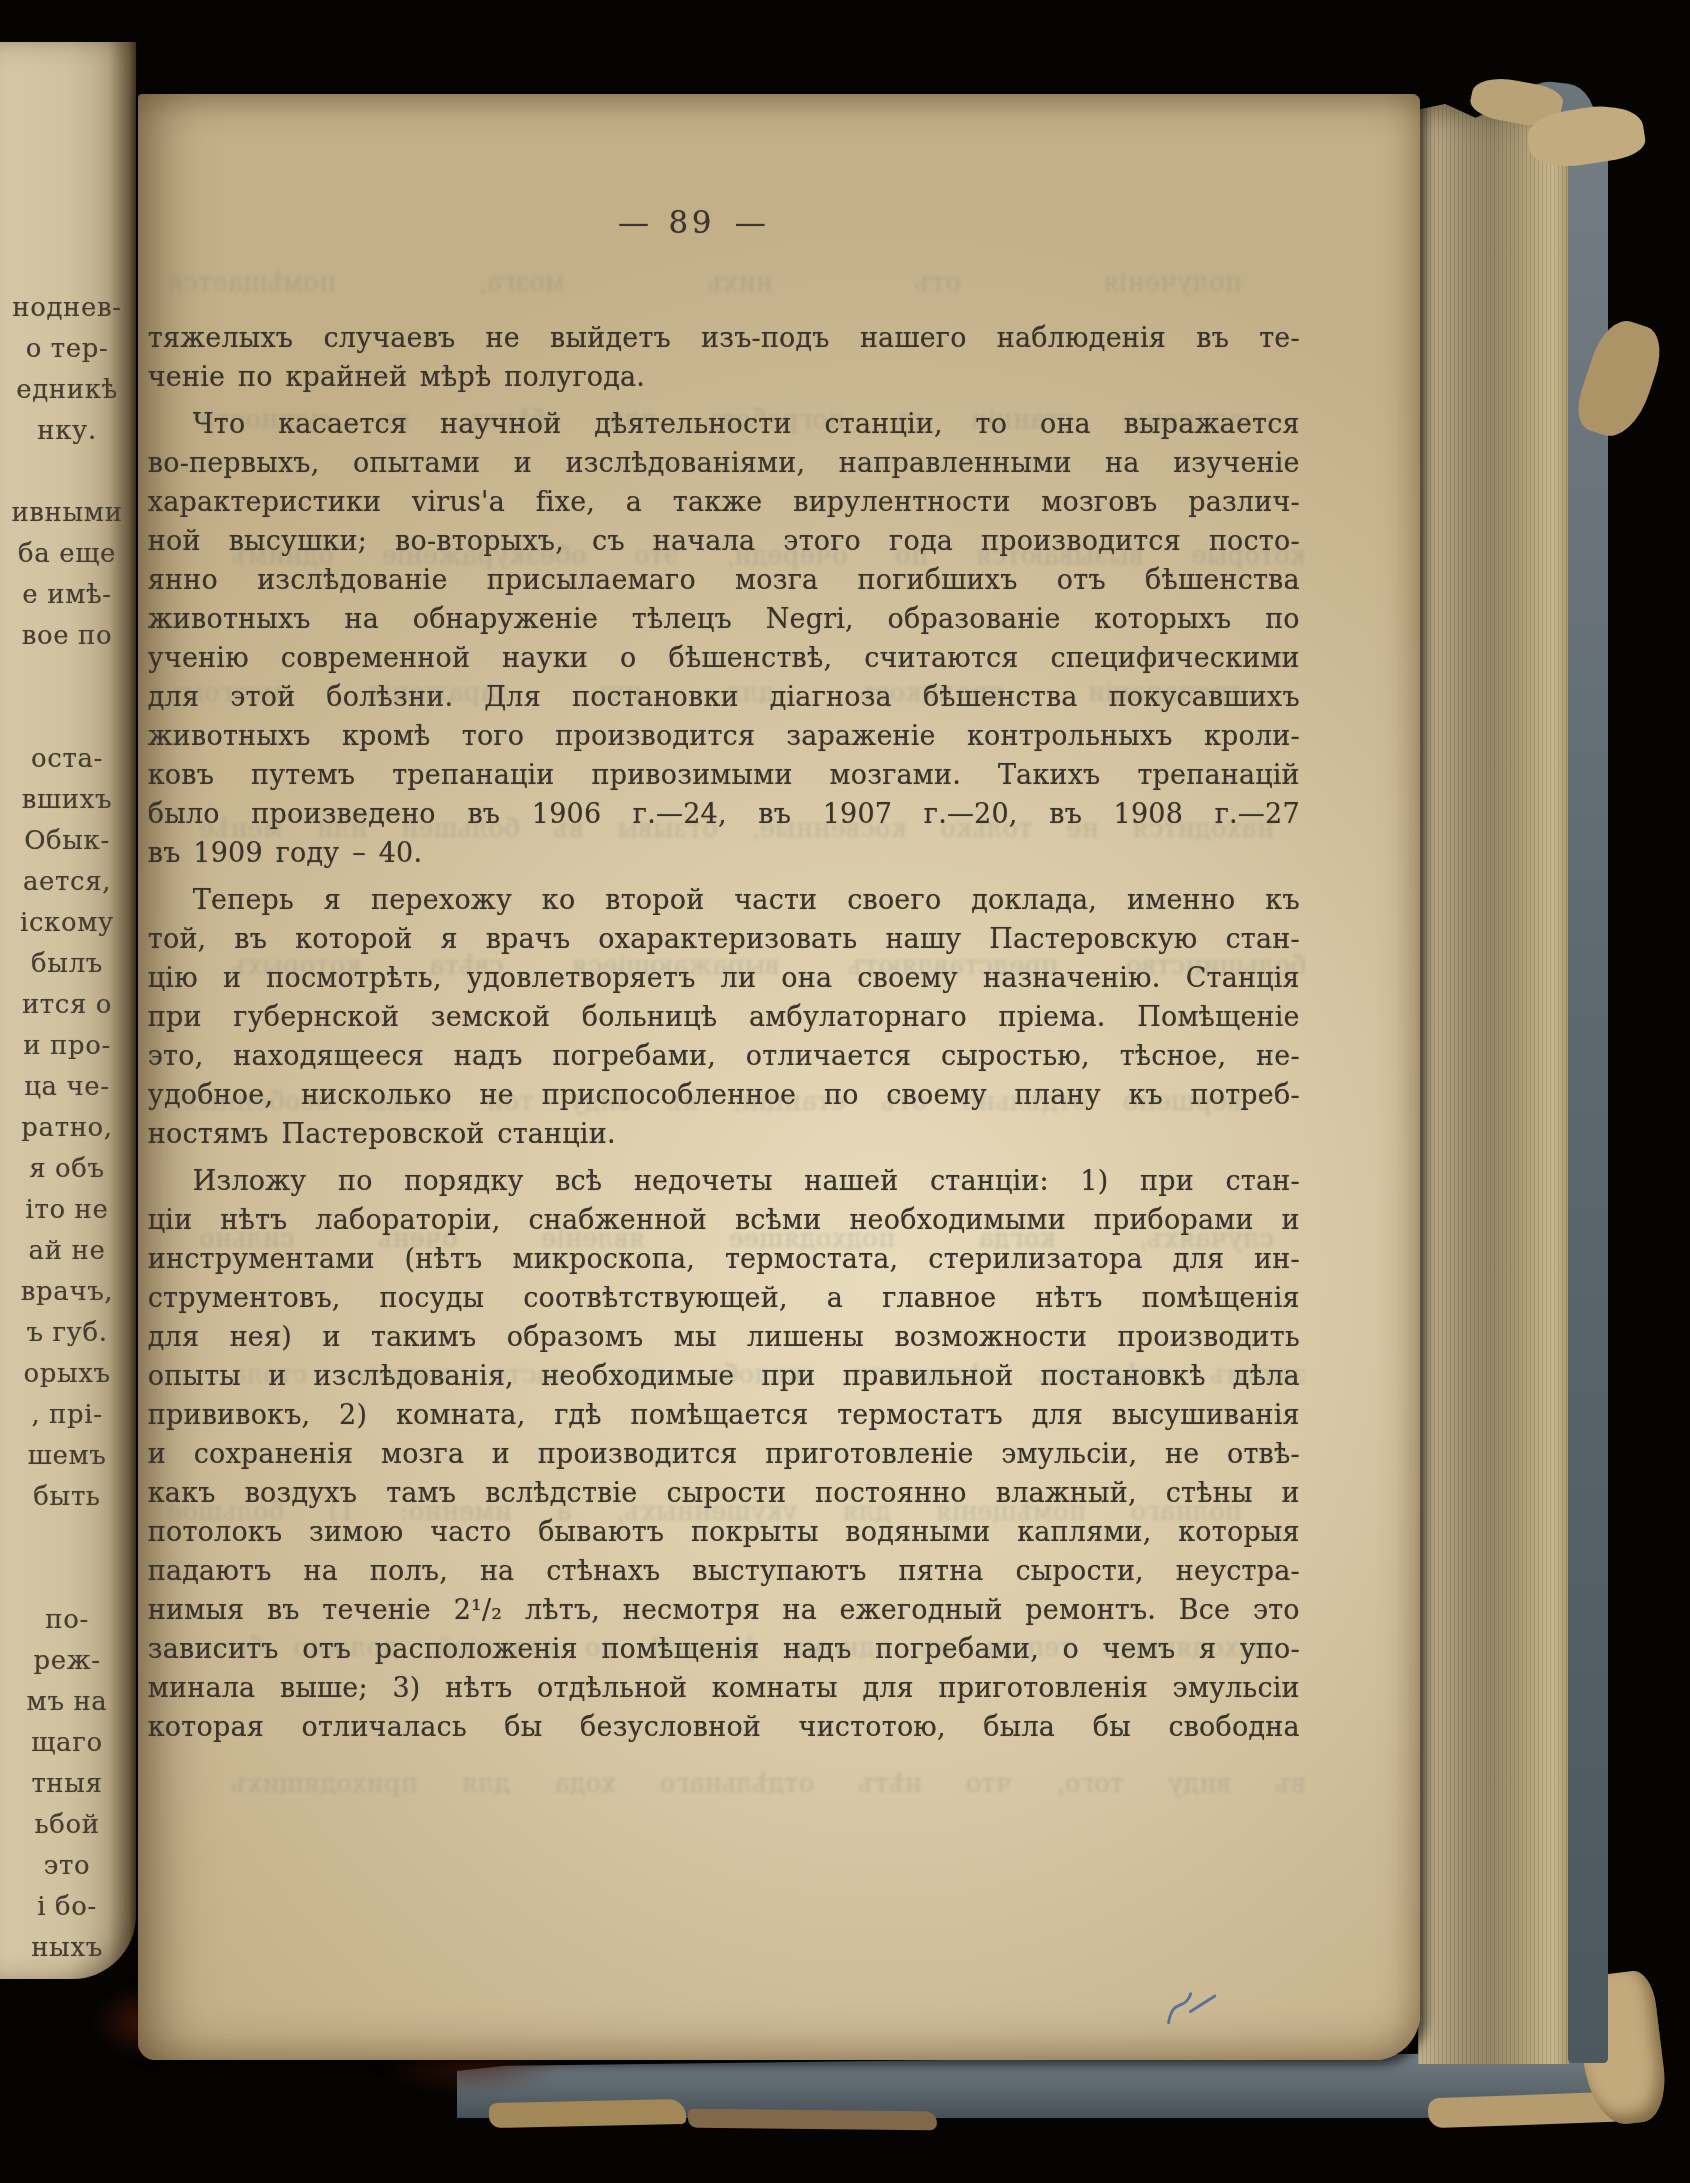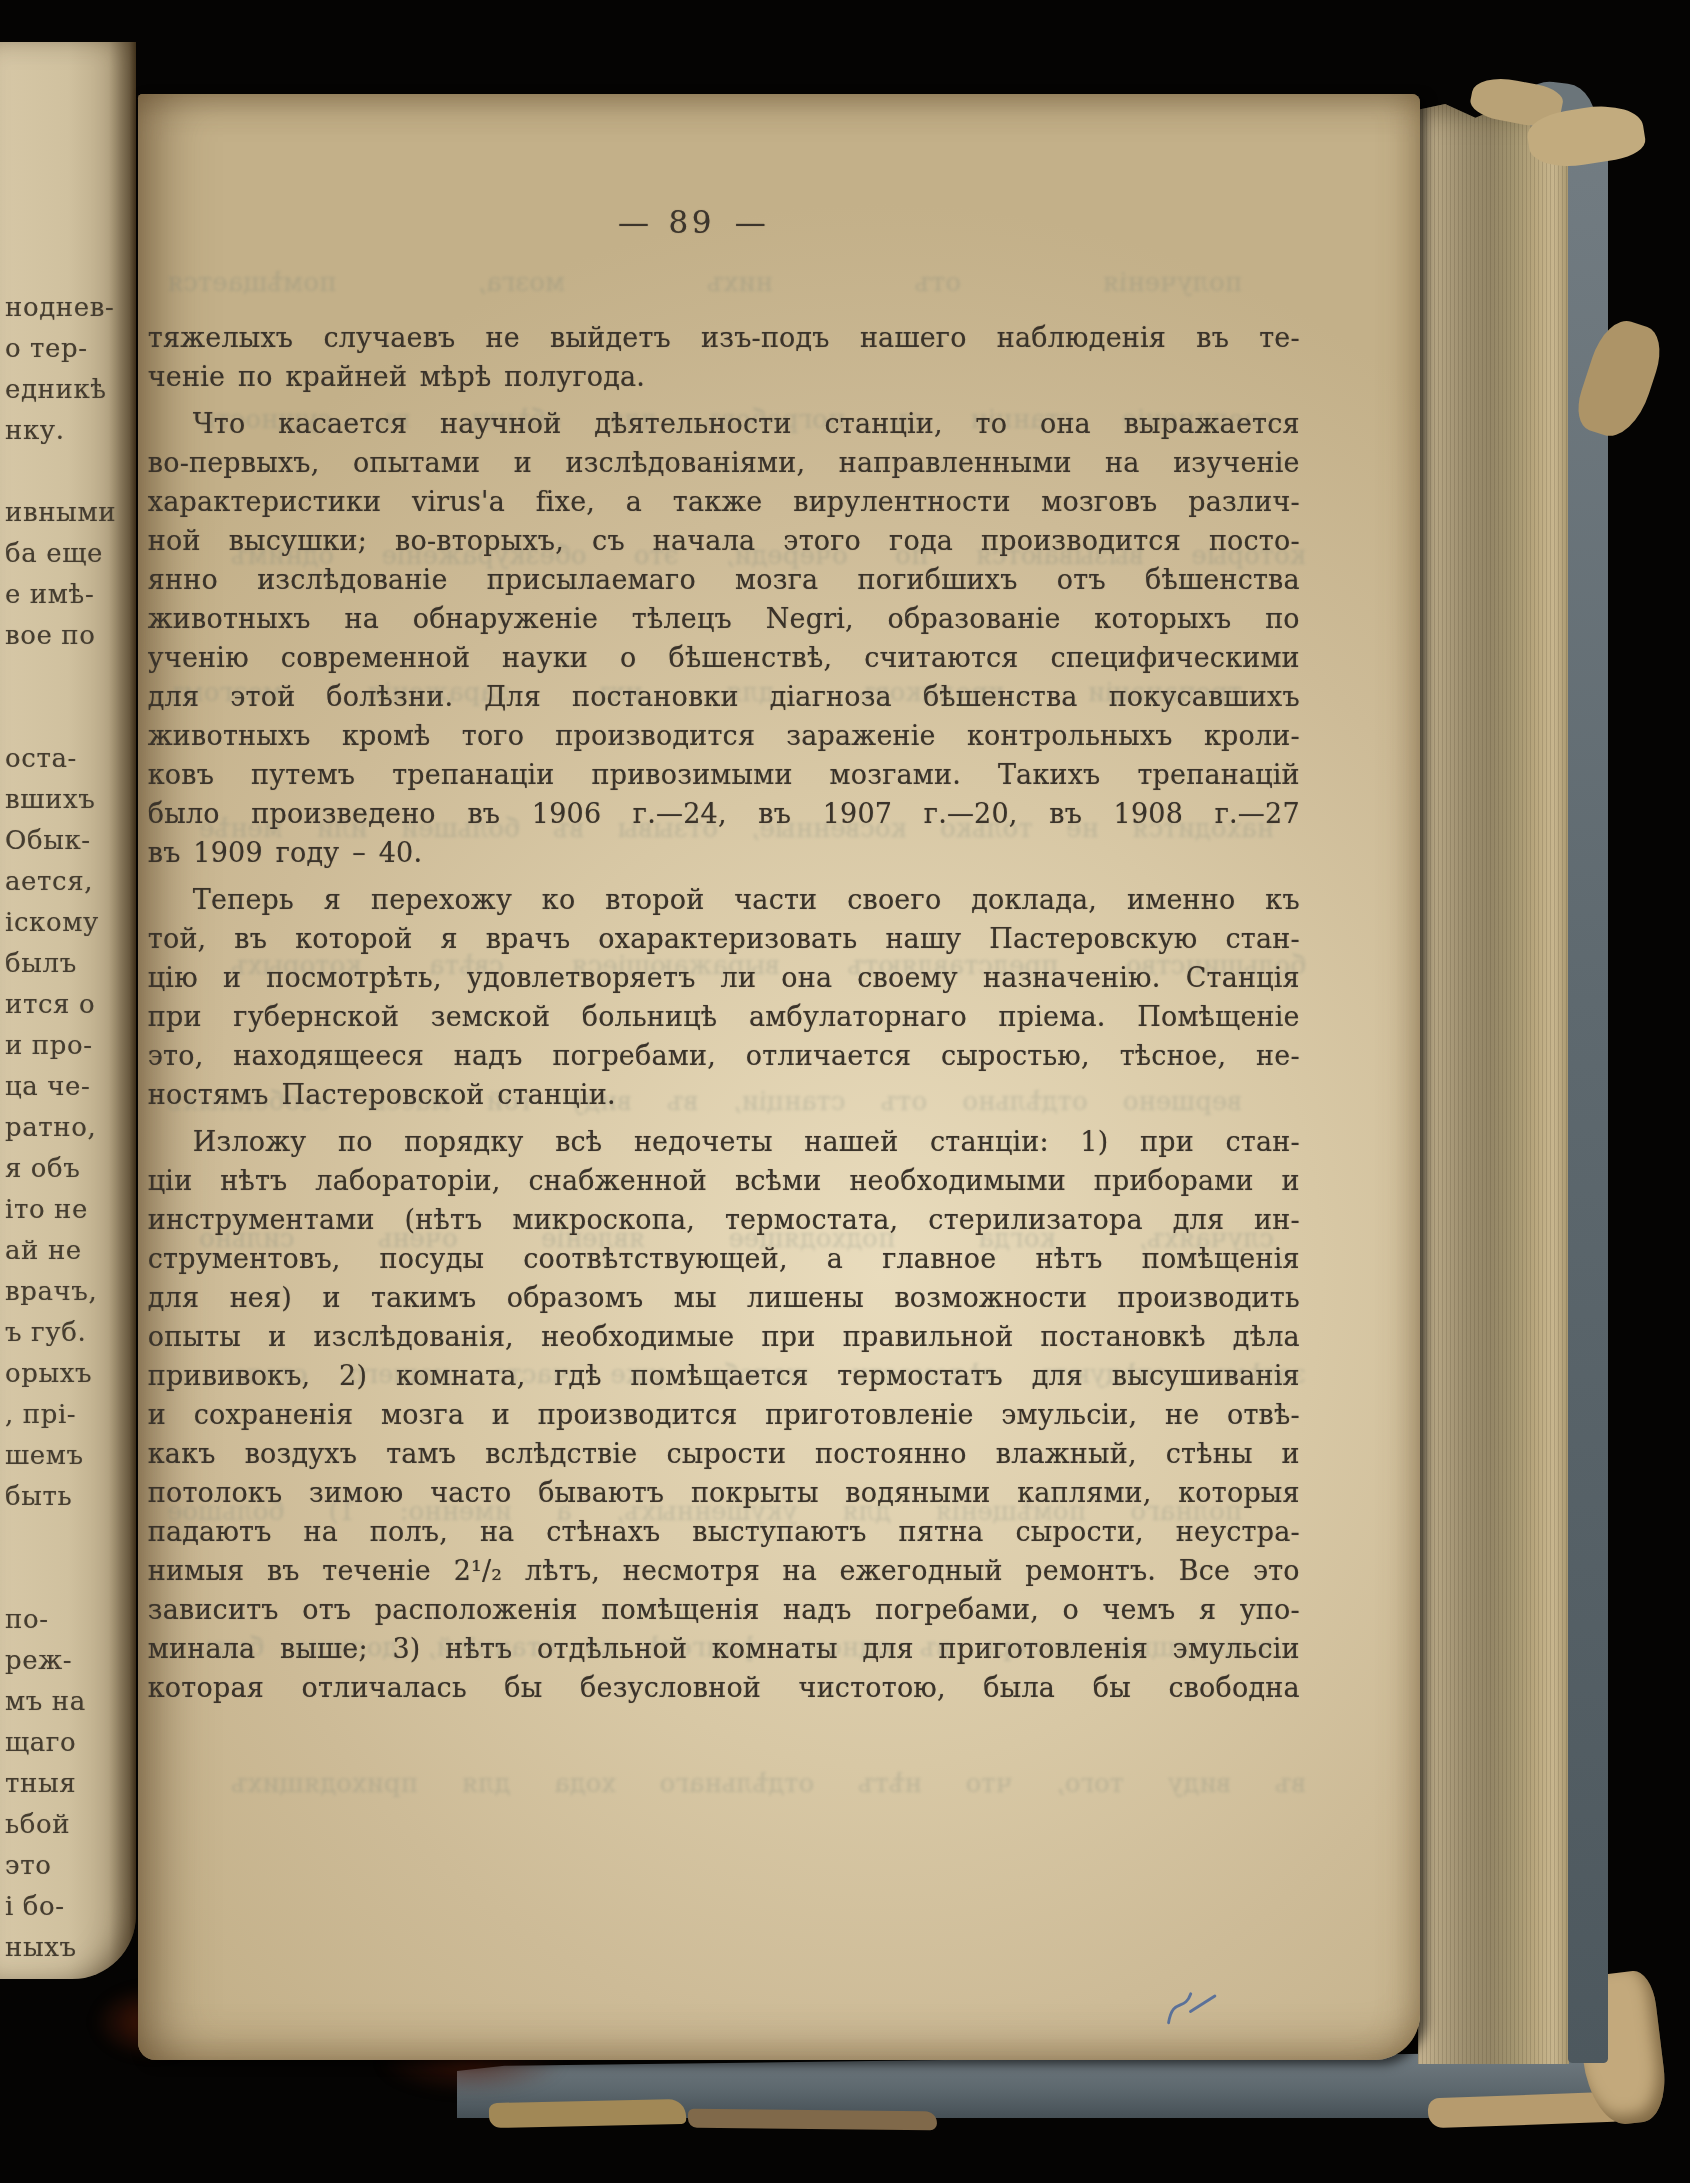--- a/index.html
+++ b/index.html
@@ -11,21 +11,21 @@
   
   .left-page{
     position:absolute;left:0;top:42px;width:136px;height:1937px;
     background:linear-gradient(90deg,#d6c7a6 0%,#d0c19f 50%,#bcac8a 80%,#8a7a5c 95%,#55462c 100%);
     border-radius:0 0 64px 0;
     box-shadow:inset -17.3px 0 32px -10.4px rgba(40,25,8,.65);
   }
   .left-frags{position:absolute;top:245px;right:7px;width:124px;}
   .frag{
     height:41px;line-height:41px;font-size:26px;color:#453d30;
-    text-align:left;letter-spacing:0.6px;white-space:nowrap;
+    text-align:center;letter-spacing:0.6px;white-space:nowrap;
     text-shadow:0 0 0.9px rgba(60,50,38,.45);
   }
   
   .cover-bottom{
     position:absolute;left:457px;top:2051px;width:1190px;height:67px;
     background:linear-gradient(180deg,var(--cover-light,#727c82) 0%,var(--cover,#5e696f) 55%,#465056 100%);
     clip-path:polygon(0 30%,4% 22%,100% 0,100% 100%,0 100%);
   }
   .btorn{position:absolute;background:#a98f63;}
   .b1{left:489px;top:2101px;width:197px;height:25.4px;transform:rotate(-1.2deg);border-radius:8px 17.3px 4.6px 11.6px;background:#a18856;}
@@ -204,20 +204,21 @@
           <div class="tline">ковъ путемъ трепанаціи привозимыми мозгами. Такихъ трепанацій</div>
           <div class="tline">было произведено въ 1906 г.—24, въ 1907 г.—20, въ 1908 г.—27</div>
           <div class="tline noJust">въ 1909 году – 40.</div>
         </div>
         <div class="para">
           <div class="tline first">Теперь я перехожу ко второй части своего доклада, именно къ</div>
           <div class="tline">той, въ которой я врачъ охарактеризовать нашу Пастеровскую стан-</div>
           <div class="tline">цію и посмотрѣть, удовлетворяетъ ли она своему назначенію. Станція</div>
           <div class="tline">при губернской земской больницѣ амбулаторнаго пріема. Помѣщеніе</div>
           <div class="tline">это, находящееся надъ погребами, отличается сыростью, тѣсное, не-</div>
+          <div class="tline">удобное, нисколько не приспособленное по своему плану къ потреб-</div>
           <div class="tline noJust">ностямъ Пастеровской станціи.</div>
         </div>
         <div class="para">
           <div class="tline first">Изложу по порядку всѣ недочеты нашей станціи: 1) при стан-</div>
           <div class="tline">ціи нѣтъ лабораторіи, снабженной всѣми необходимыми приборами и</div>
           <div class="tline">инструментами (нѣтъ микроскопа, термостата, стерилизатора для ин-</div>
           <div class="tline">струментовъ, посуды соотвѣтствующей, а главное нѣтъ помѣщенія</div>
           <div class="tline">для нея) и такимъ образомъ мы лишены возможности производить</div>
           <div class="tline">опыты и изслѣдованія, необходимые при правильной постановкѣ дѣла</div>
           <div class="tline">прививокъ, 2) комната, гдѣ помѣщается термостатъ для высушиванія</div>

